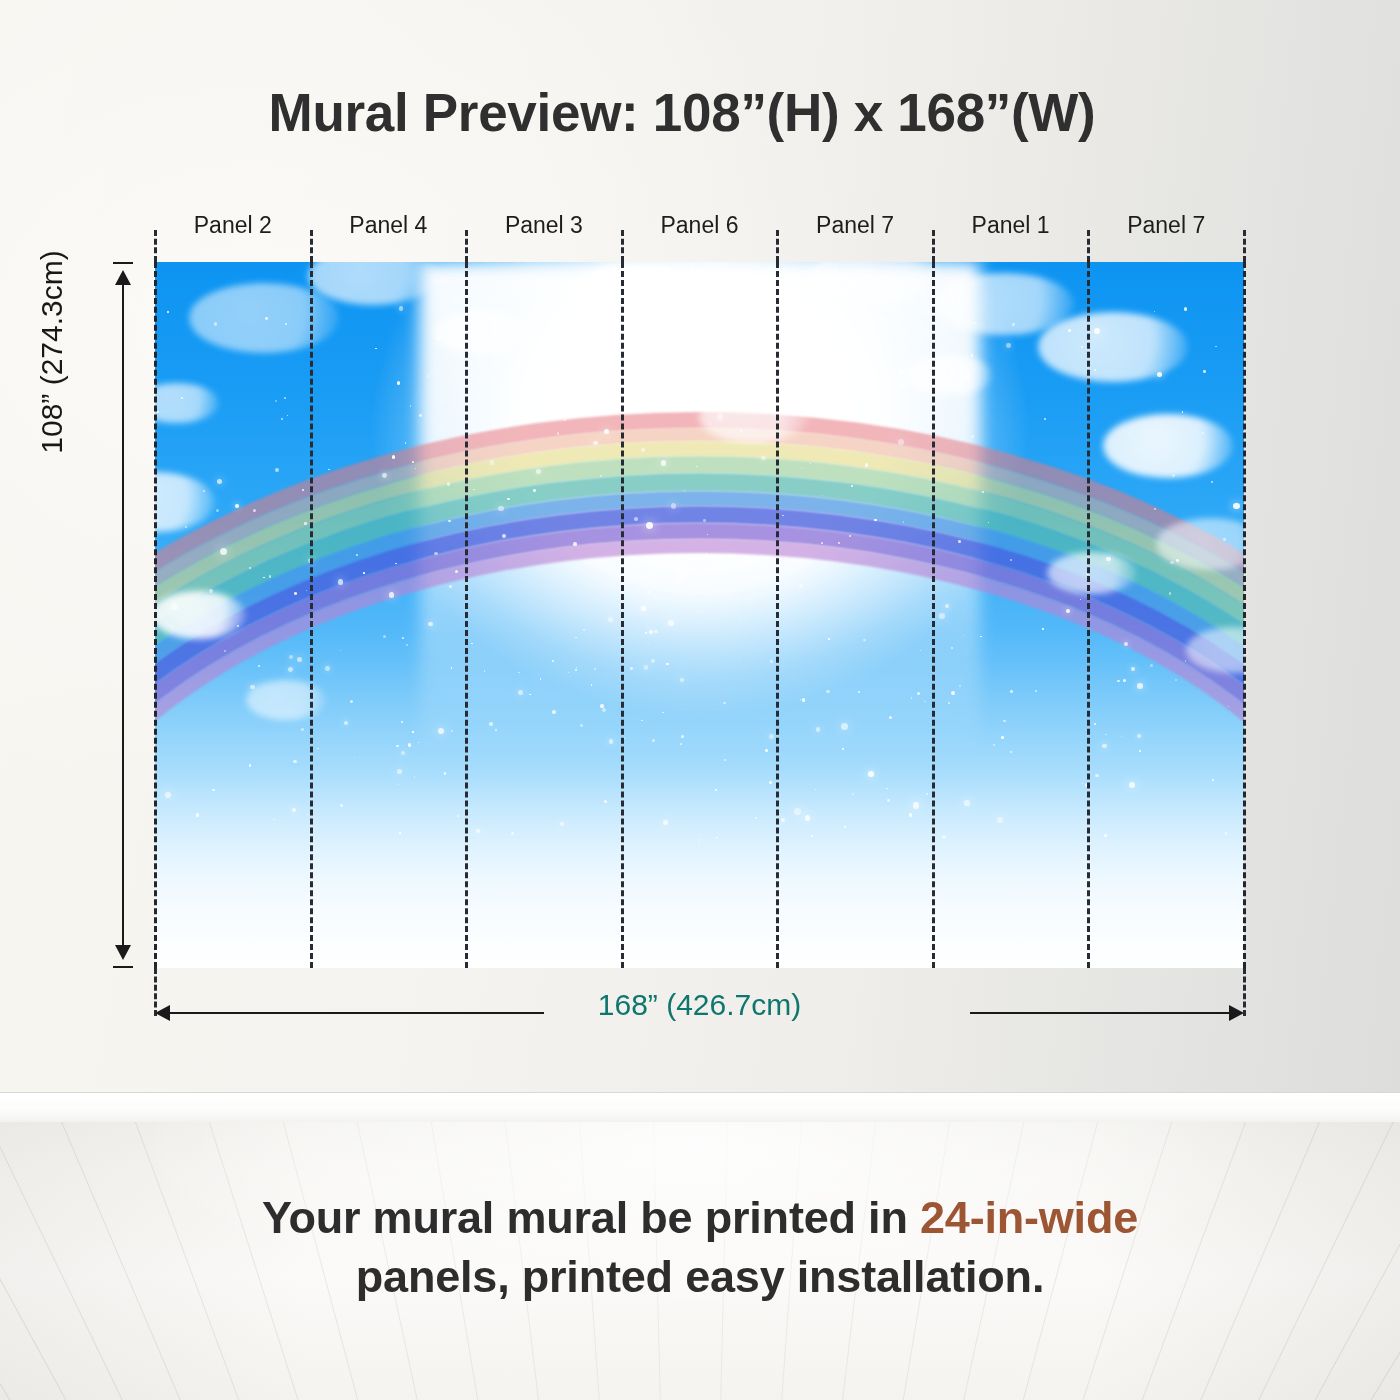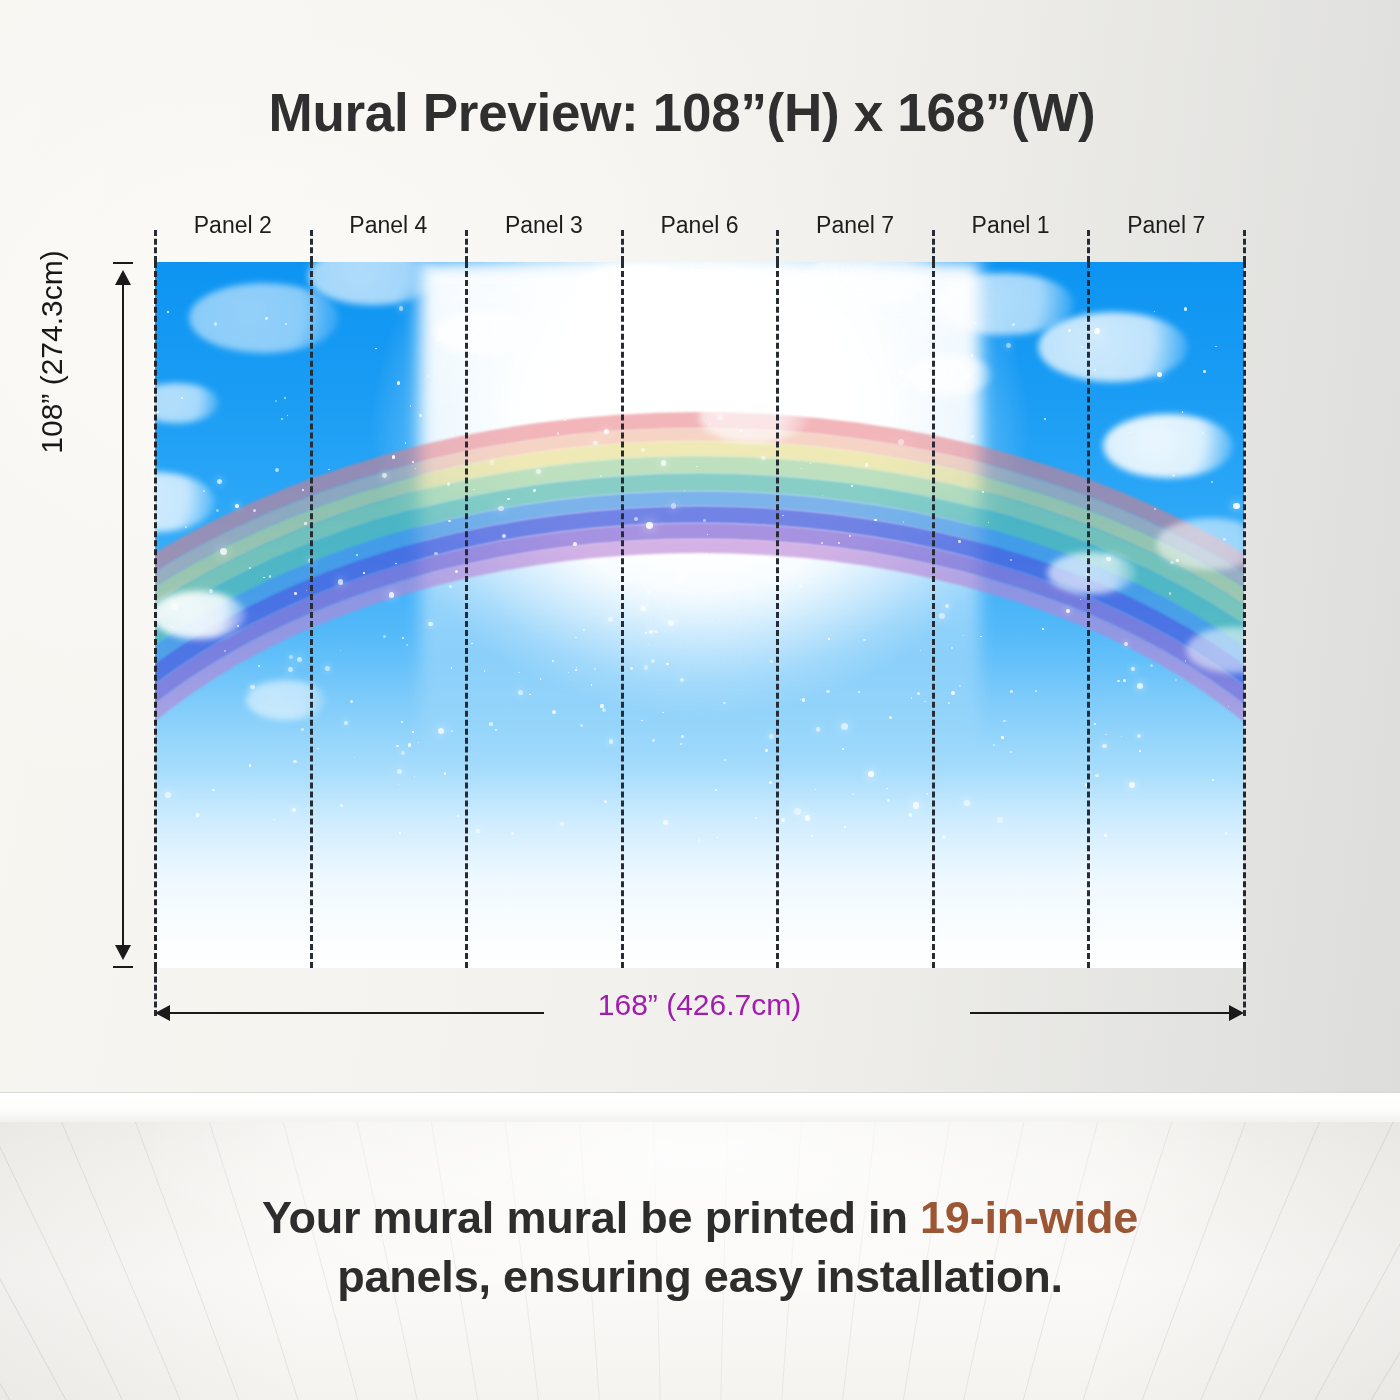--- a/index.html
+++ b/index.html
@@ -153,21 +153,21 @@
   #hdim .seg.l{ left:14px; width:375px; }
   #hdim .seg.r{ right:14px; width:260px; }
   #hdim .ar{
     position:absolute; top:3px; width:0;height:0;
     border-top:8px solid transparent; border-bottom:8px solid transparent;
   }
   #hdim .ar.l{ left:0; border-right:15px solid #1a1a1a; }
   #hdim .ar.r{ right:0; border-left:15px solid #1a1a1a; }
   #hlabel{
     position:absolute; left:50%; top:-14px; transform:translateX(-50%);
-    font-size:30px; color:#a21caf; white-space:nowrap;
+    font-size:30px; color:#0f766e; white-space:nowrap;
     padding:0 14px;
   }
 
   
   #caption{
     position:absolute; left:0; top:1188px; width:1400px;
     text-align:center; font-size:45px; font-weight:700; line-height:1.32;
     color:#2d2d2d; letter-spacing:-.2px;
   }
   #caption .hl{ color:#9d5633; }
@@ -645,15 +645,15 @@
     <div class="plank" style="left: 1108px; transform: rotate(15deg); opacity: 0.42;"></div>
     <div class="plank" style="left: 1184px; transform: rotate(17.7deg); opacity: 0.44;"></div>
     <div class="plank" style="left: 1260px; transform: rotate(20.4deg); opacity: 0.47;"></div>
     <div class="plank" style="left: 1336px; transform: rotate(23.1deg); opacity: 0.49;"></div>
     <div class="plank" style="left: 1412px; transform: rotate(25.8deg); opacity: 0.51;"></div>
     <div class="plank" style="left: 1488px; transform: rotate(28.6deg); opacity: 0.53;"></div>
     <div class="plank" style="left: 1564px; transform: rotate(31.3deg); opacity: 0.55;"></div>
   </div>
 
 <div id="caption">
-  <span><span>Your mural mural be printed in </span><span class="hl">19-in-wide</span></span><br>
-  <span>panels, ensuring easy installation.</span>
+  <span><span>Your mural mural be printed in </span><span class="hl">24-in-wide</span></span><br>
+  <span>panels, printed easy installation.</span>
 </div>
 
 </body></html>

